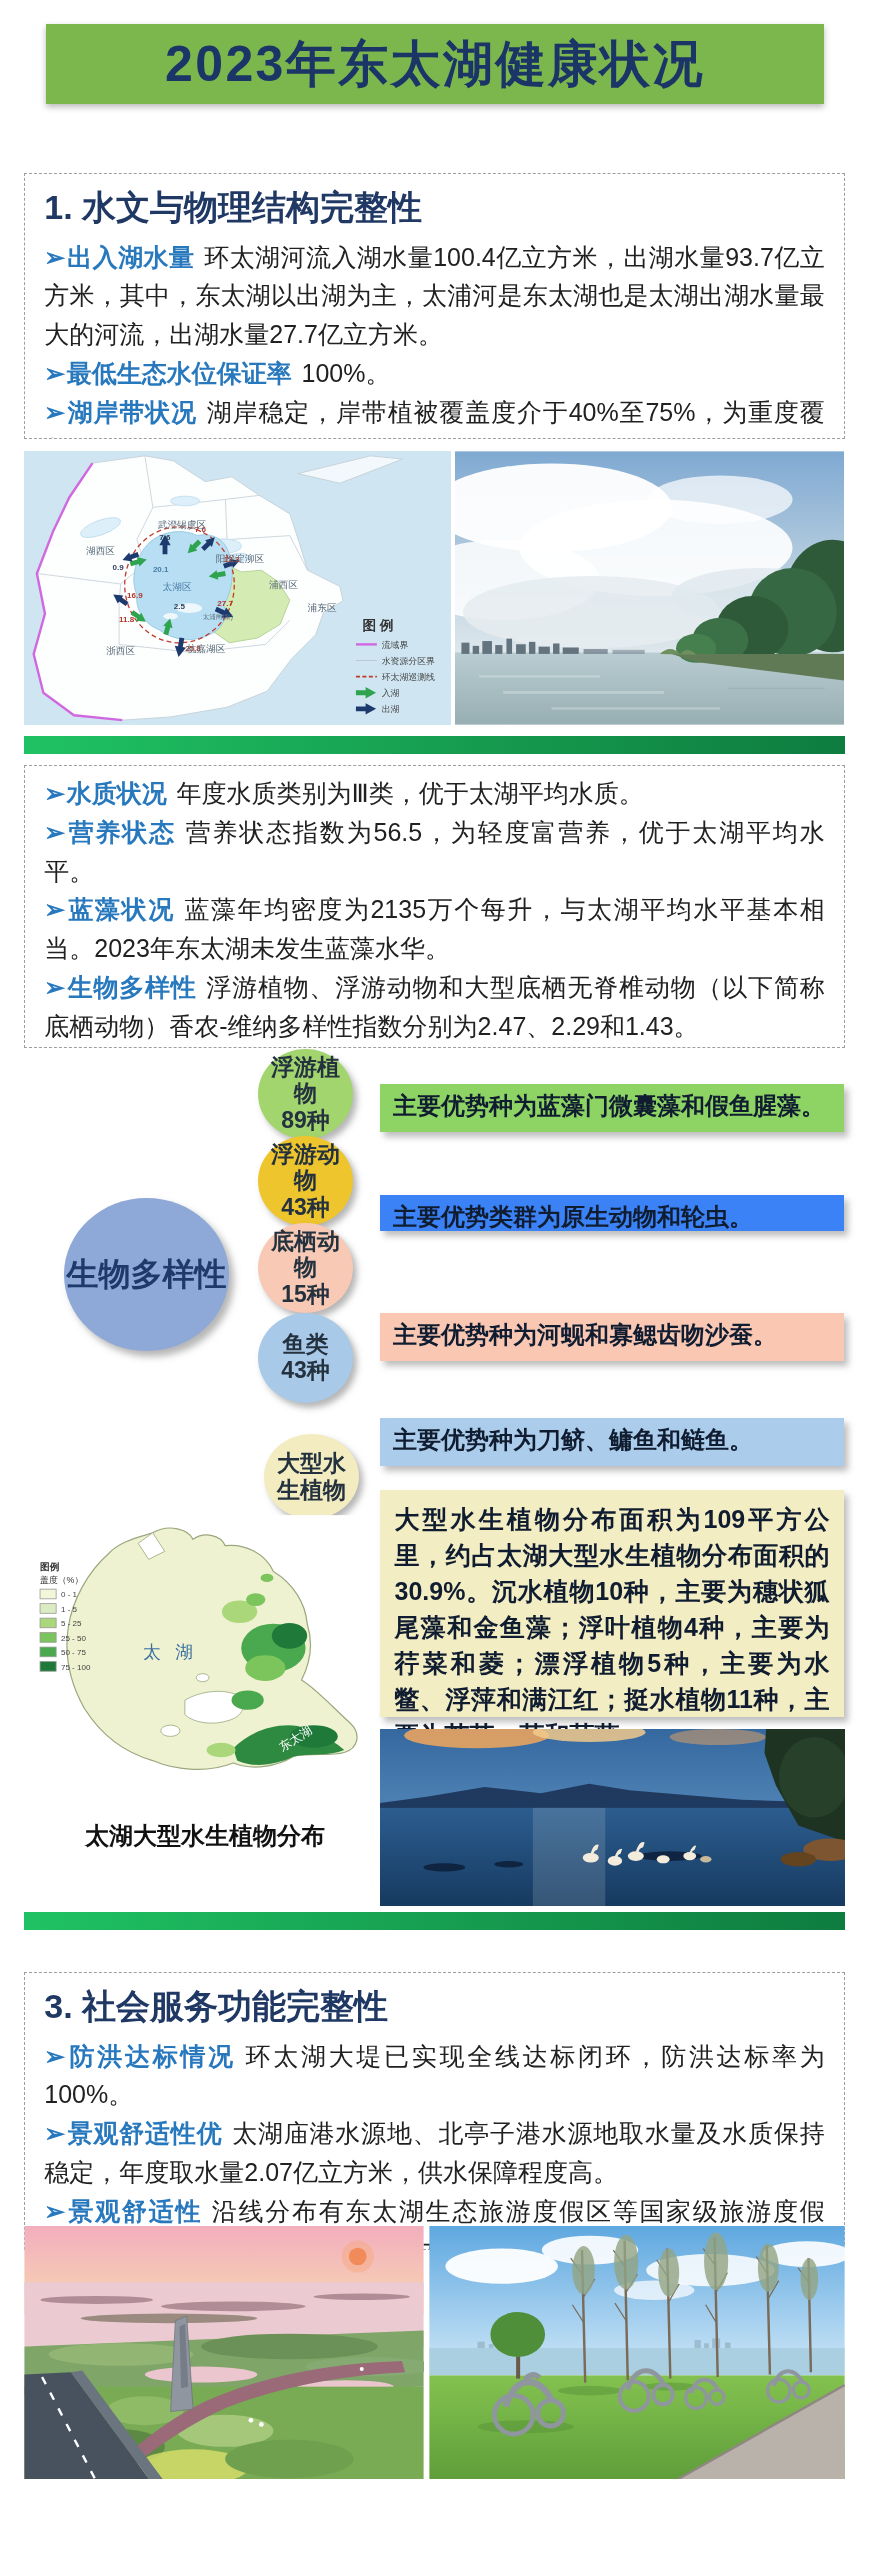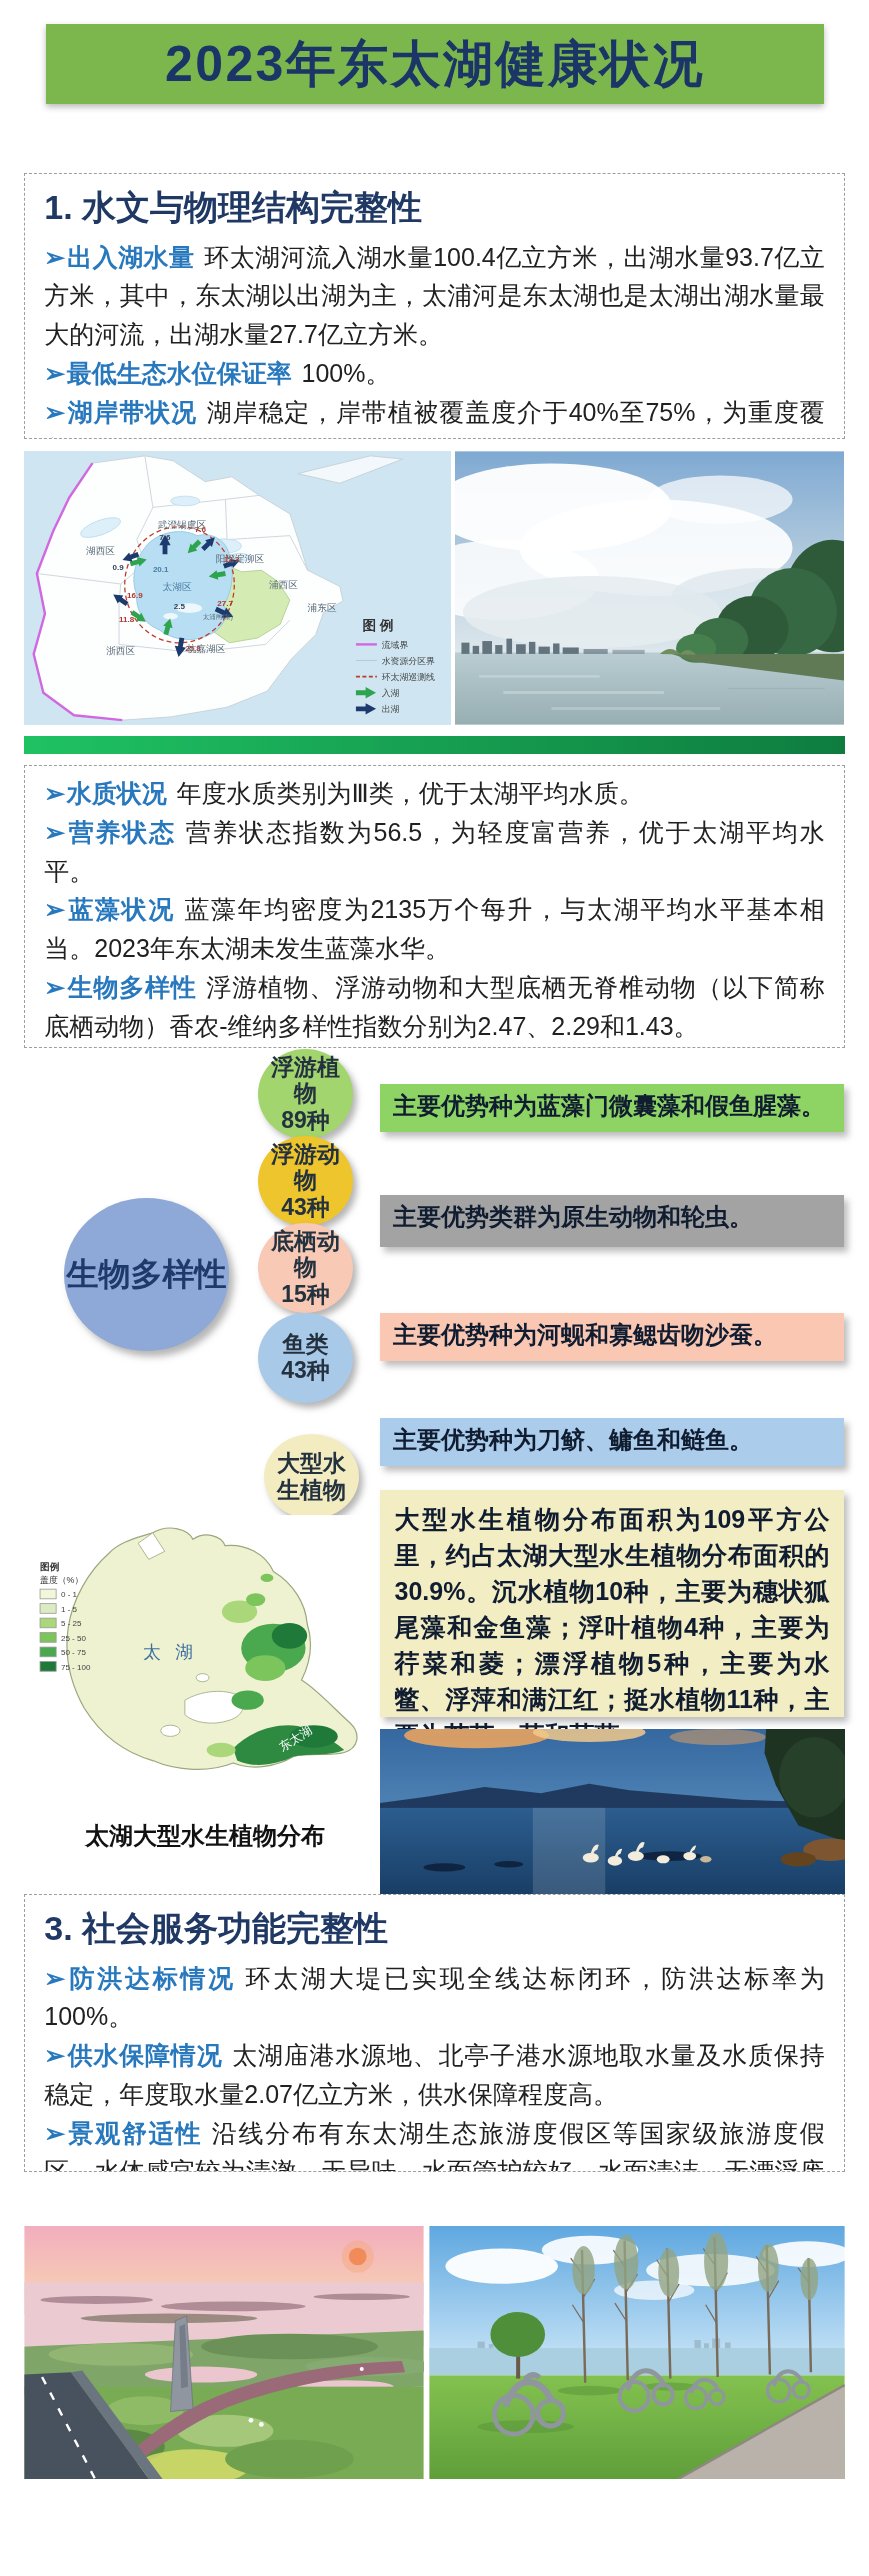--- a/index.html
+++ b/index.html
@@ -9,21 +9,21 @@
   
   .banner{position:absolute;left:46px;top:24px;width:778px;height:80px;background:#7cb74e;
           display:flex;align-items:center;justify-content:center;box-shadow:0 3.2px 6.4px rgba(0,0,0,.28);}
   .banner h1{margin:0;font-size:50px;font-weight:bold;color:#1b3566;letter-spacing:2.4px;}
 
   
   .secbox{position:absolute;left:24px;width:821px;border:1.6px dashed #9e9e9e;box-sizing:border-box;
           background:#fff;padding:8px 19.3px 4.8px 19.3px;overflow:hidden;}
   #sec1{top:173px;height:266px;}
   #sec2{top:765px;height:283px;}
-  #sec3{top:1894px;height:278px;}
+  #sec3{top:1972px;height:278px;}
   .sec-heading{margin:3.2px 0 6.4px 0;font-size:34px;color:#1f3864;font-weight:bold;}
   .bullet{margin:0;font-size:25px;line-height:1.55;color:#212121;text-align:justify;}
   .bullet .marker{color:#2878be;font-weight:bold;margin-right:1.6px;}
   .bullet .lab{color:#2878be;font-weight:bold;margin-right:9.7px;}
 
   
   .fig{position:absolute;overflow:hidden;}
   .fig svg{display:block;width:100%;height:100%;}
   #map1{left:24px;top:451px;width:427px;height:274px;}
   #photo1{left:455px;top:451px;width:389px;height:274px;}
@@ -49,21 +49,21 @@
   .node .ct{font-size:23px;font-weight:600;color:#24323f;line-height:1.2;}
   #node0{left:258px;top:1049px;width:95px;height:90px;background:#a3d56e;}
   #node1{left:258px;top:1136px;width:95px;height:90px;background:#eec52d;}
   #node2{left:258px;top:1223px;width:95px;height:90px;background:#f8c9b4;}
   #node3{left:258px;top:1313px;width:95px;height:90px;background:#a9c9e8;}
   #node4{left:264px;top:1434px;width:95px;height:85px;background:#f3ecc0;}
   .nbox{position:absolute;left:380px;width:464px;box-sizing:border-box;display:flex;align-items:flex-start;
         padding:4.8px 13px;box-shadow:4px 4.8px 6.4px rgba(110,110,110,.45);}
   .nbox span{font-size:24px;font-weight:600;color:#101c30;line-height:1.45;text-align:justify;}
   #nbox0{top:1084px;height:48px;background:#8ed464;}
-  #nbox1{top:1195px;height:52px;background:#a3a3a3;}
+  #nbox1{top:1195px;height:36px;background:#3b82f6;}
   #nbox2{top:1313px;height:48px;background:#fac7b3;}
   #nbox3{top:1418px;height:48px;background:#abcdeb;}
   #nbox4{top:1490px;height:227px;background:#f3edc4;align-items:flex-start;padding:11.3px 14.5px;}
   #nbox4 span{font-size:25px;line-height:1.44;}
 
   
   .map2-caption{position:absolute;left:32px;top:1820px;width:346px;text-align:center;
                 font-size:24px;font-weight:bold;color:#111;line-height:1.35;}
 </style>
 </head>
@@ -408,21 +408,21 @@
         <ellipse cx="520" cy="162" rx="22" ry="9" fill="#64441f"></ellipse>
       </g>
     </svg>
   </div>
 
   <div class="divider" id="divider2"></div>
 
   <div class="secbox" id="sec3">
     <h2 class="sec-heading">3. 社会服务功能完整性</h2>
     <p class="bullet"><span class="marker">➢</span><span class="lab">防洪达标情况</span><span>环太湖大堤已实现全线达标闭环，防洪达标率为100%。</span></p>
-    <p class="bullet"><span class="marker">➢</span><span class="lab">供水保障情况</span><span>太湖庙港水源地、北亭子港水源地取水量及水质保持稳定，年度取水量2.07亿立方米，供水保障程度高。</span></p>
+    <p class="bullet"><span class="marker">➢</span><span class="lab">景观舒适性优</span><span>太湖庙港水源地、北亭子港水源地取水量及水质保持稳定，年度取水量2.07亿立方米，供水保障程度高。</span></p>
     <p class="bullet"><span class="marker">➢</span><span class="lab">景观舒适性</span><span>沿线分布有东太湖生态旅游度假区等国家级旅游度假区，水体感官较为清澈，无异味，水面管护较好，水面清洁，无漂浮废弃物，滨水景观较为丰富，亲水设施便利，景观舒适性优。</span></p>
   </div>
 
   <div class="fig" id="photo3">
     <svg viewBox="0 0 497 315">
       <defs>
         <linearGradient id="sky3" x1="0" y1="0" x2="0" y2="1">
           <stop offset="0" stop-color="#f2aebe"></stop>
             <stop offset="1" stop-color="#f8d7b0"></stop>
         </linearGradient>

